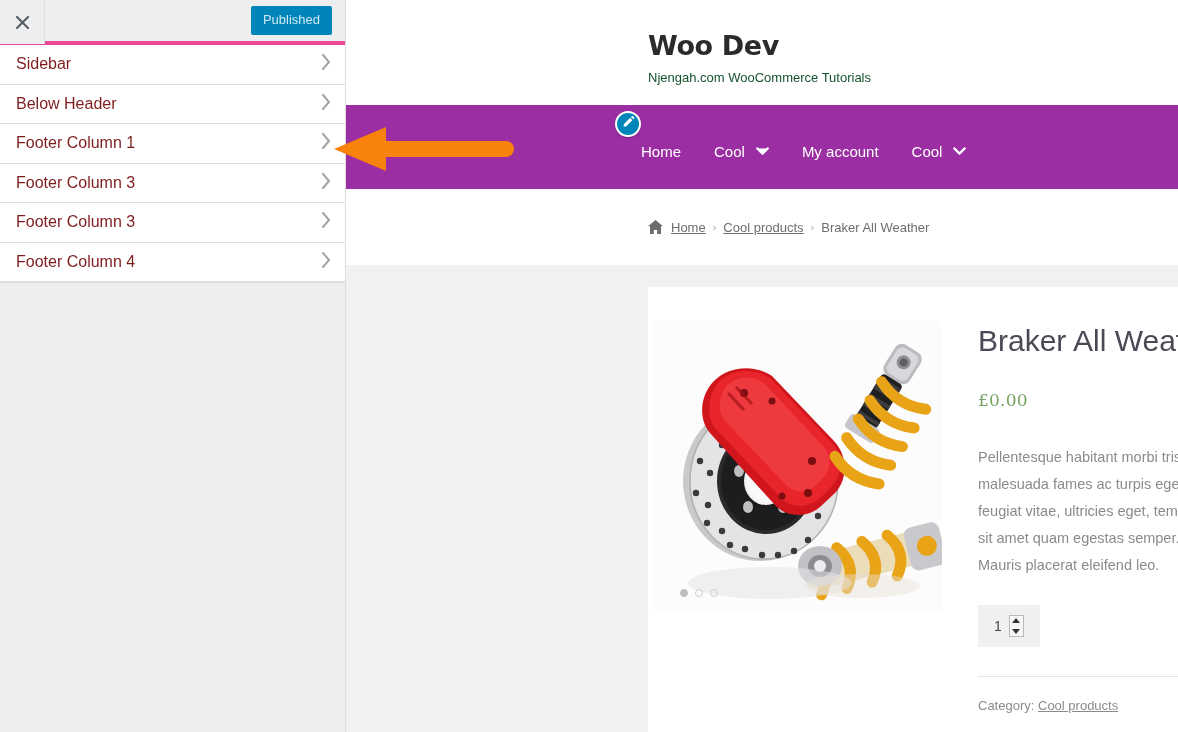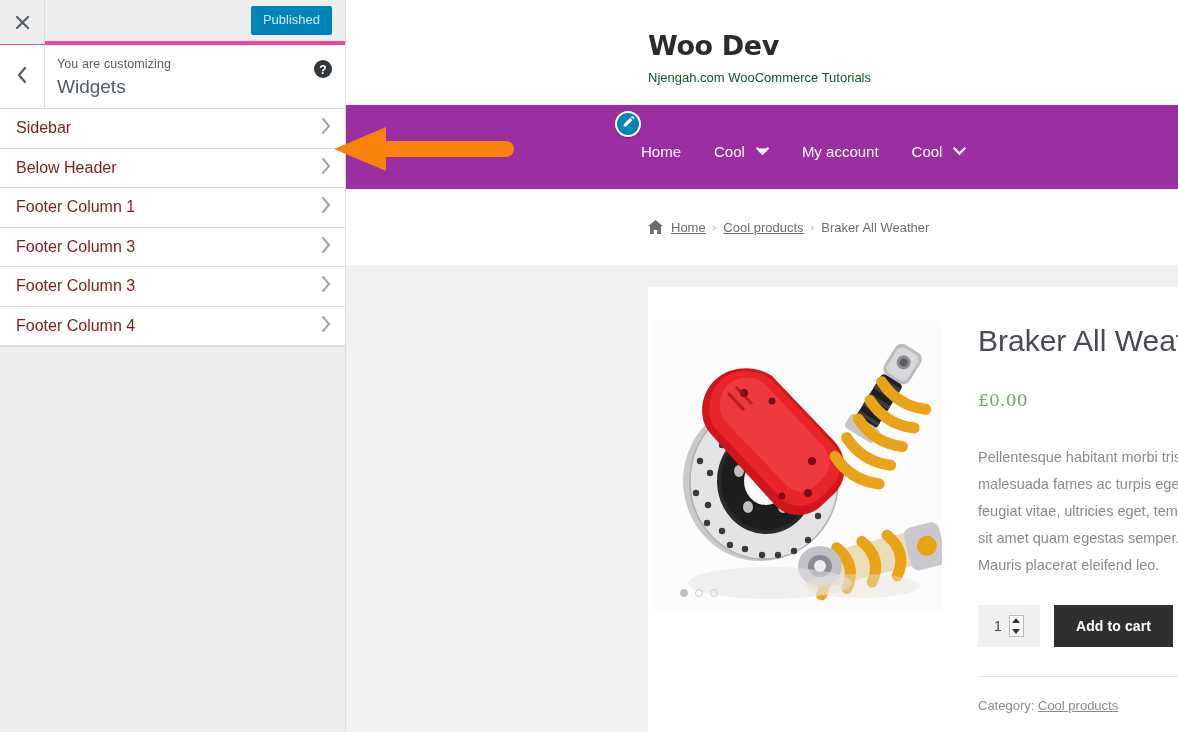--- a/index.html
+++ b/index.html
@@ -488,21 +488,20 @@
                       <path fill="#333" d="M4 0l4 5H0z"></path>
                     </svg>
                 </span>
                 <span class="s">
                   <svg width="8" height="6" viewBox="0 0 8 6">
                       <path fill="#333" d="M4 6L0 1h8z"></path>
                     </svg>
                 </span>
               </span>
             </div>
-            <button class="add-to-cart">Add to cart</button>
           </div>
 
           <div class="product-meta">
             <span>Category:</span>
             <a>Cool products</a>
           </div>
         </div>
 
       </div>
     </div>
@@ -516,39 +515,20 @@
           <svg width="13" height="13" viewBox="0 0 13 13">
             <path d="M1 1l11 11M12 1L1 12" stroke="#555d66" stroke-width="2.1" stroke-linecap="round"></path>
           </svg>
         </span>
       </div>
       <div class="cz-topbar-right">
         <button class="cz-publish">Published</button>
       </div>
     </div>
 
-    <div class="cz-header">
-      <div class="cz-back">
-        <span>
-          <svg width="10" height="16" viewBox="0 0 10 16">
-            <path d="M8 1L2 8l6 7" stroke="#555d66" stroke-width="2.2" fill="none" stroke-linecap="round" stroke-linejoin="round"></path>
-          </svg>
-        </span>
-      </div>
-      <div class="cz-title-wrap">
-        <div class="cz-eyebrow">You are customizing</div>
-        <div class="cz-title">Widgets</div>
-        <div class="cz-help">
-          <svg width="20" height="20" viewBox="0 0 20 20">
-            <circle cx="10" cy="10" r="9" fill="#32373c"></circle>
-            <text x="10" y="14.5" text-anchor="middle" font-family="Liberation Sans, sans-serif" font-size="12" font-weight="bold" fill="#fff">?</text>
-          </svg>
-        </div>
-      </div>
-    </div>
 
     <div class="cz-list">
       <div class="cz-item">
         <span class="cz-item-label">Sidebar</span>
         <span class="cz-chevron">
           <svg width="10" height="16" viewBox="0 0 10 16">
               <path d="M2 1l6 7-6 7" stroke="#a0a5aa" stroke-width="2" fill="none" stroke-linecap="round" stroke-linejoin="round"></path>
             </svg>
         </span>
       </div>

